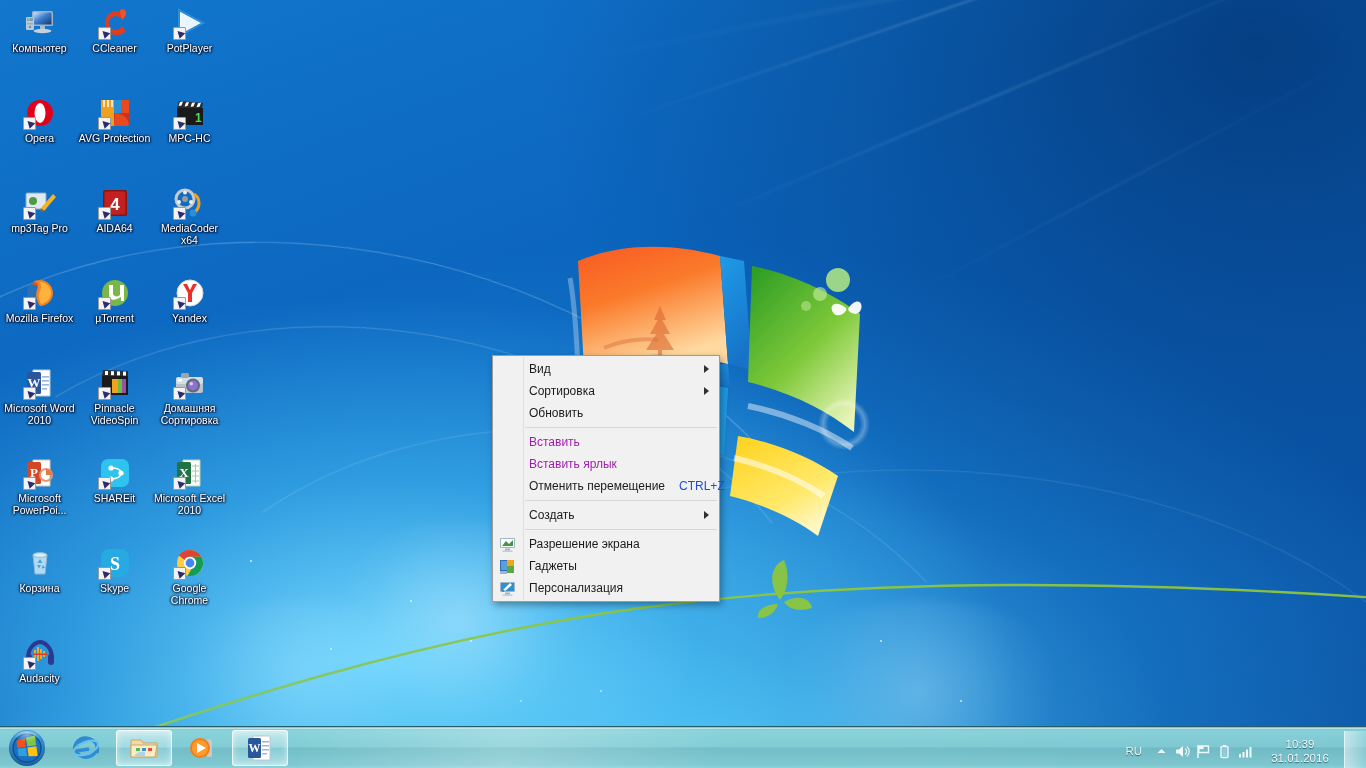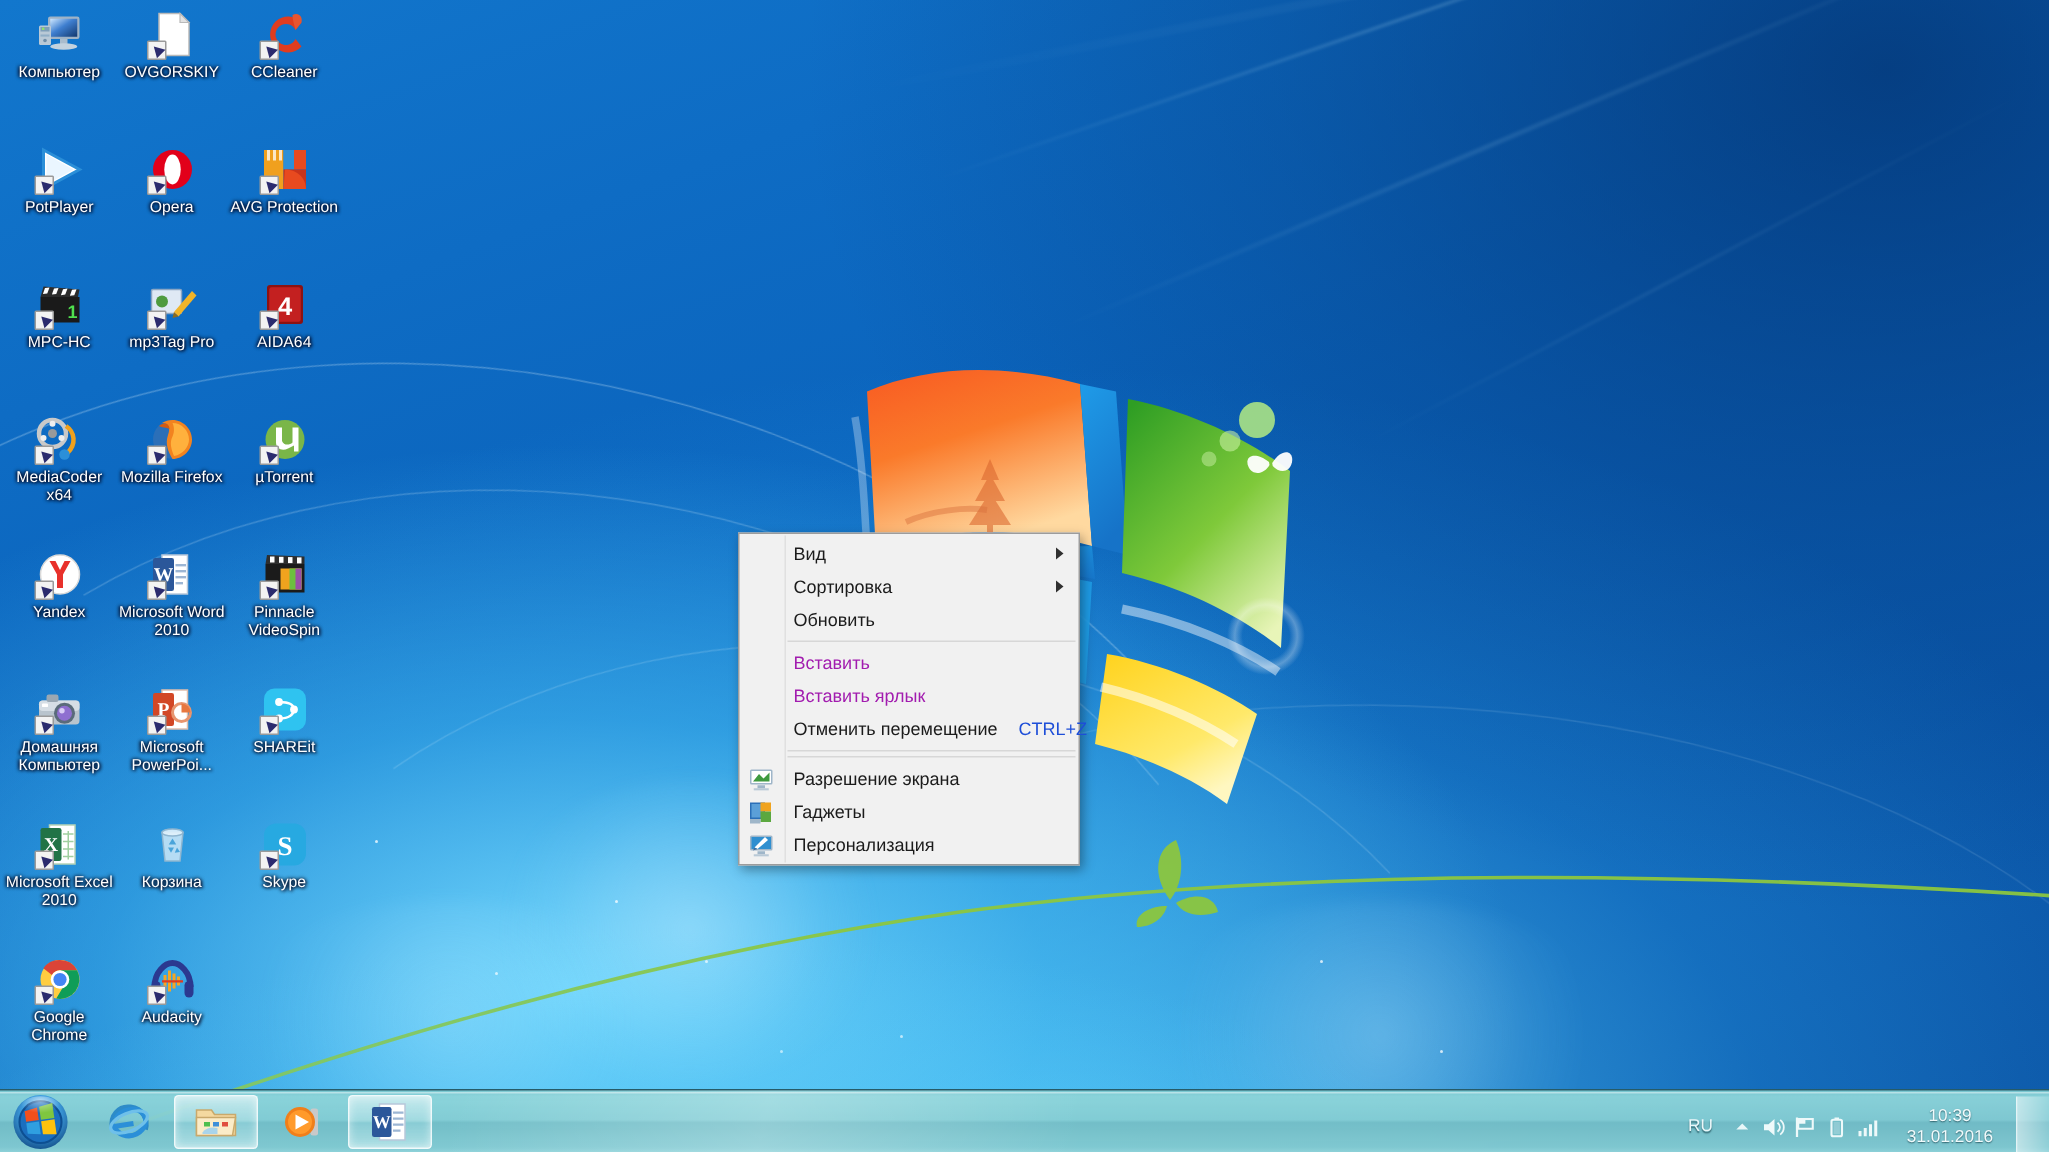--- a/index.html
+++ b/index.html
@@ -344,30 +344,20 @@
         <rect x="3" y="11" width="8" height="13" rx="1" fill="#b9c9d6"></rect>
         <rect x="4" y="12" width="6" height="3" fill="#7f9fb8"></rect>
         <circle cx="7" cy="21" r="1.2" fill="#6f8ea8"></circle>
         <rect x="4" y="17" width="6" height="1.4" fill="#90aec6"></rect>
         <rect x="5" y="12.4" width="1.6" height="1.6" fill="#8fe26a"></rect>
       </svg>
     </div>
     <div class="lbl">Компьютер</div>
   </div>
 
-  <div class="dicon">
-    <div class="glyph">
-      <svg viewBox="0 0 34 34">
-        <path d="M8,3 L22,3 L28,9 L28,31 L8,31 Z" fill="#ffffff" stroke="#b9b9b9" stroke-width="1"></path>
-        <path d="M22,3 L28,9 L22,9 Z" fill="#e2e2e2" stroke="#b9b9b9" stroke-width="0.8"></path>
-      </svg>
-      <div class="shortcut"></div>
-    </div>
-    <div class="lbl">OVGORSKIY</div>
-  </div>
 
   <div class="dicon">
     <div class="glyph">
       <svg viewBox="0 0 34 34">
         <path d="M28,9 A12,12 0 1 0 28,25 L24,20 A7,7 0 1 1 24,14 Z" fill="#e03c1f"></path>
         <path d="M22,4 C26,2 29,5 28,9 L24,14 C23,10 22,7 22,4 Z" fill="#e8552f"></path>
       </svg>
       <div class="shortcut"></div>
     </div>
     <div class="lbl">CCleaner</div>
@@ -552,21 +542,21 @@
         <rect x="3" y="11" width="27" height="16" rx="2.5" fill="#b9c4cd"></rect>
         <rect x="3" y="11" width="27" height="7" rx="2.5" fill="#d6dee5"></rect>
         <rect x="8" y="7" width="8" height="5" rx="1.5" fill="#9aa7b2"></rect>
         <circle cx="20" cy="19.5" r="7" fill="#5a6b7a"></circle>
         <circle cx="20" cy="19.5" r="5" fill="#8f6fd0"></circle>
         <circle cx="18.3" cy="17.8" r="1.8" fill="#d9ccf5"></circle>
         <rect x="5" y="13" width="4" height="2.4" rx="0.6" fill="#fff"></rect>
       </svg>
       <div class="shortcut"></div>
     </div>
-    <div class="lbl">Домашняя Компьютер</div>
+    <div class="lbl">Домашняя Сортировка</div>
   </div>
 
   <div class="dicon">
     <div class="glyph">
       <svg viewBox="0 0 34 34">
         <path d="M10,4 L27,4 L27,30 L10,30 Z" fill="#ffffff" stroke="#e0bfae"></path>
         <rect x="4" y="6" width="14" height="22" rx="1.5" fill="#d24726"></rect>
         <text x="11" y="21" text-anchor="middle" font-family="Liberation Serif, serif" font-size="13" font-weight="bold" fill="#ffffff">P</text>
         <circle cx="23" cy="19" r="6" fill="none" stroke="#e8956f" stroke-width="2"></circle>
         <path d="M23,13 A6,6 0 0 1 29,19 L23,19 Z" fill="#e8773f"></path>
@@ -697,20 +687,24 @@
     <span class="txt">Вставить ярлык</span>
   </div>
 
   <div class="mi">
     <span class="txt">Отменить перемещение</span>
     <span class="accel">CTRL+Z</span>
   </div>
 
   <div class="msep"></div>
 
+  <div class="mi">
+    <span class="txt">Создать</span>
+    <span class="arrow"></span>
+  </div>
 
   <div class="msep"></div>
 
   <div class="mi">
     <span class="micon">
       <svg viewBox="0 0 17 17">
         <rect x="1" y="2" width="15" height="10" rx="1" fill="#9fb6c9"></rect>
         <rect x="2" y="3" width="13" height="8" fill="#ffffff"></rect>
         <path d="M3,10 L7,5 L10,8 L14,4 L14,10 Z" fill="#3f9a3f"></path>
         <rect x="6" y="12.5" width="5" height="2" fill="#9fb6c9"></rect>

